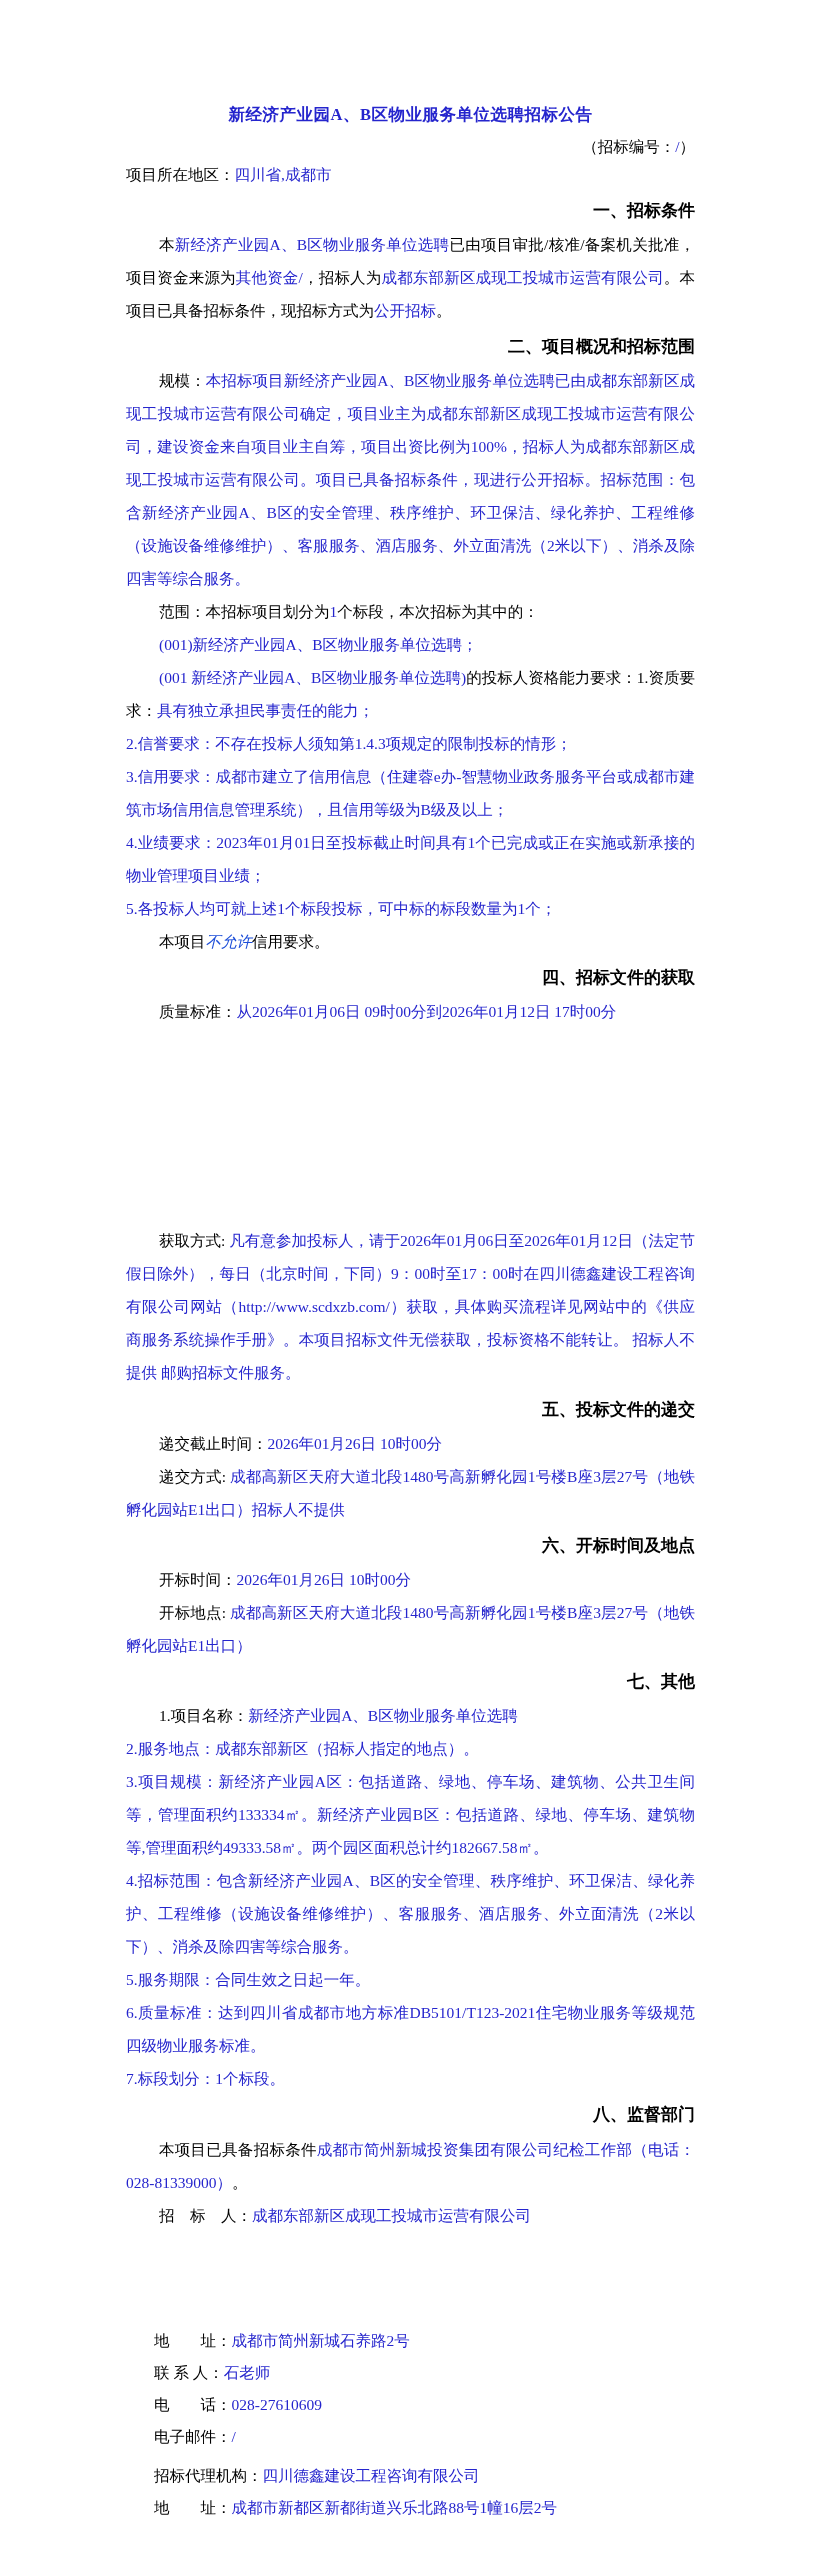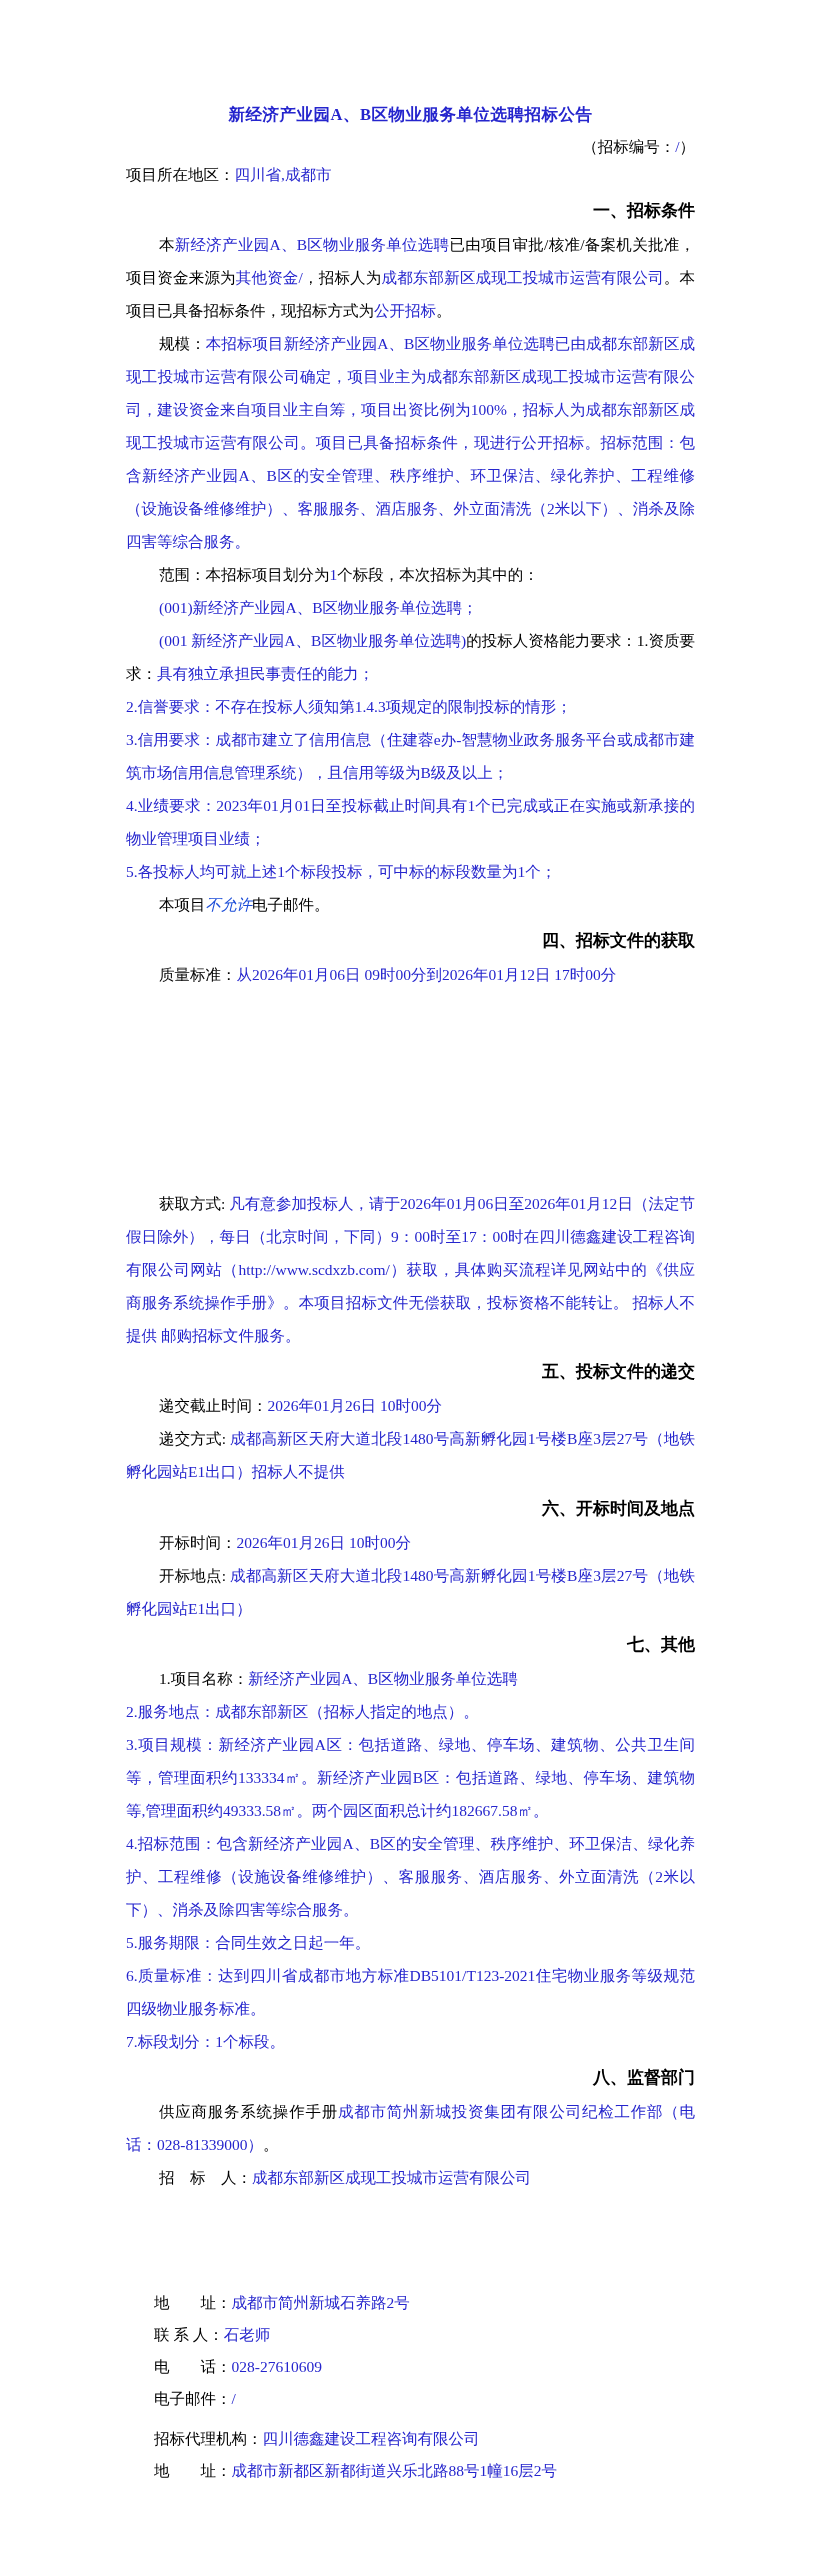--- a/index.html
+++ b/index.html
@@ -53,49 +53,50 @@
     <span class="k">（招标编号：</span><span class="b">/</span><span class="k">）</span>
   </div>
 
   <div class="para location">
     <span class="k">项目所在地区：</span><span class="b">四川省,成都市</span>
   </div>
 
   <div>
       <div class="sec-h">一、招标条件</div>
       <div class="para indent"><span class="k">本</span><span class="b">新经济产业园A、B区物业服务单位选聘</span><span class="k">已由项目审批/核准/备案机关批准，项目资金来源为</span><span class="b">其他资金/</span><span class="k">，招标人为</span><span class="b">成都东部新区成现工投城市运营有限公司</span><span class="k">。本项目已具备招标条件，现招标方式为</span><span class="b">公开招标</span><span class="k">。</span></div>
+      <div class="sec-h">二、项目概况和招标范围</div>
       <div class="para indent"><span class="k">规模：</span><span class="b">本招标项目新经济产业园A、B区物业服务单位选聘已由成都东部新区成现工投城市运营有限公司确定，项目业主为成都东部新区成现工投城市运营有限公司，建设资金来自项目业主自筹，项目出资比例为100%，招标人为成都东部新区成现工投城市运营有限公司。项目已具备招标条件，现进行公开招标。招标范围：包含新经济产业园A、B区的安全管理、秩序维护、环卫保洁、绿化养护、工程维修（设施设备维修维护）、客服服务、酒店服务、外立面清洗（2米以下）、消杀及除四害等综合服务。</span></div>
       <div class="para indent"><span class="k">范围：本招标项目划分为</span><span class="b">1</span><span class="k">个标段，本次招标为其中的：</span></div>
       <div class="para indent"><span class="b">(001)新经济产业园A、B区物业服务单位选聘；</span></div>
       <div class="para indent"><span class="b">(001 新经济产业园A、B区物业服务单位选聘)</span><span class="k">的投标人资格能力要求：1.资质要求：</span><span class="b">具有独立承担民事责任的能力；</span></div>
       <div class="para"><span class="b">2.信誉要求：不存在投标人须知第1.4.3项规定的限制投标的情形；</span></div>
       <div class="para"><span class="b">3.信用要求：成都市建立了信用信息（住建蓉e办-智慧物业政务服务平台或成都市建筑市场信用信息管理系统），且信用等级为B级及以上；</span></div>
       <div class="para"><span class="b">4.业绩要求：2023年01月01日至投标截止时间具有1个已完成或正在实施或新承接的物业管理项目业绩；</span></div>
       <div class="para"><span class="b">5.各投标人均可就上述1个标段投标，可中标的标段数量为1个；</span></div>
-      <div class="para indent"><span class="k">本项目</span><span class="bi">不允许</span><span class="k">电子邮件。</span></div>
+      <div class="para indent"><span class="k">本项目</span><span class="bi">不允许</span><span class="k">信用要求。</span></div>
       <div class="sec-h">四、招标文件的获取</div>
       <div class="para indent"><span class="k">质量标准：</span><span class="b">从2026年01月06日 09时00分到2026年01月12日 17时00分</span></div>
       <div class="spacer" style="height: 196px;"></div>
       <div class="para indent"><span class="k">获取方式: </span><span class="b">凡有意参加投标人，请于2026年01月06日至2026年01月12日（法定节假日除外），每日（北京时间，下同）9：00时至17：00时在四川德鑫建设工程咨询有限公司网站（http://www.scdxzb.com/）获取，具体购买流程详见网站中的《供应商服务系统操作手册》。本项目招标文件无偿获取，投标资格不能转让。 招标人不提供 邮购招标文件服务。</span></div>
       <div class="sec-h">五、投标文件的递交</div>
       <div class="para indent"><span class="k">递交截止时间：</span><span class="b">2026年01月26日 10时00分</span></div>
       <div class="para indent"><span class="k">递交方式: </span><span class="b">成都高新区天府大道北段1480号高新孵化园1号楼B座3层27号（地铁孵化园站E1出口）招标人不提供</span></div>
       <div class="sec-h">六、开标时间及地点</div>
       <div class="para indent"><span class="k">开标时间：</span><span class="b">2026年01月26日 10时00分</span></div>
       <div class="para indent"><span class="k">开标地点: </span><span class="b">成都高新区天府大道北段1480号高新孵化园1号楼B座3层27号（地铁孵化园站E1出口）</span></div>
       <div class="sec-h">七、其他</div>
       <div class="para indent"><span class="k">1.项目名称：</span><span class="b">新经济产业园A、B区物业服务单位选聘</span></div>
       <div class="para"><span class="b">2.服务地点：成都东部新区（招标人指定的地点）。</span></div>
       <div class="para"><span class="b">3.项目规模：新经济产业园A区：包括道路、绿地、停车场、建筑物、公共卫生间等，管理面积约133334㎡。新经济产业园B区：包括道路、绿地、停车场、建筑物等,管理面积约49333.58㎡。两个园区面积总计约182667.58㎡。</span></div>
       <div class="para"><span class="b">4.招标范围：包含新经济产业园A、B区的安全管理、秩序维护、环卫保洁、绿化养护、工程维修（设施设备维修维护）、客服服务、酒店服务、外立面清洗（2米以下）、消杀及除四害等综合服务。</span></div>
       <div class="para"><span class="b">5.服务期限：合同生效之日起一年。</span></div>
       <div class="para"><span class="b">6.质量标准：达到四川省成都市地方标准DB5101/T123-2021住宅物业服务等级规范四级物业服务标准。</span></div>
       <div class="para"><span class="b">7.标段划分：1个标段。</span></div>
       <div class="sec-h">八、监督部门</div>
-      <div class="para indent"><span class="k">供应商服务系统操作手册</span><span class="b">成都市简州新城投资集团有限公司纪检工作部（电话：028-81339000）</span><span class="k">。</span></div>
+      <div class="para indent"><span class="k">本项目已具备招标条件</span><span class="b">成都市简州新城投资集团有限公司纪检工作部（电话：028-81339000）</span><span class="k">。</span></div>
       <div class="para indent"><span class="k">招　标　人：</span><span class="b">成都东部新区成现工投城市运营有限公司</span></div>
       <div class="spacer" style="height: 93px;"></div>
       <div class="para contact"><span class="k">地　　址：</span><span class="b">成都市简州新城石养路2号</span></div>
       <div class="para contact"><span class="k">联 系 人：</span><span class="b">石老师</span></div>
       <div class="para contact"><span class="k">电　　话：</span><span class="b">028-27610609</span></div>
       <div class="para contact"><span class="k">电子邮件：</span><span class="b">/</span></div>
       <div class="spacer" style="height: 7.7px;"></div>
       <div class="para contact"><span class="k">招标代理机构：</span><span class="b">四川德鑫建设工程咨询有限公司</span></div>
       <div class="para contact"><span class="k">地　　址：</span><span class="b">成都市新都区新都街道兴乐北路88号1幢16层2号</span></div>
     </div>

